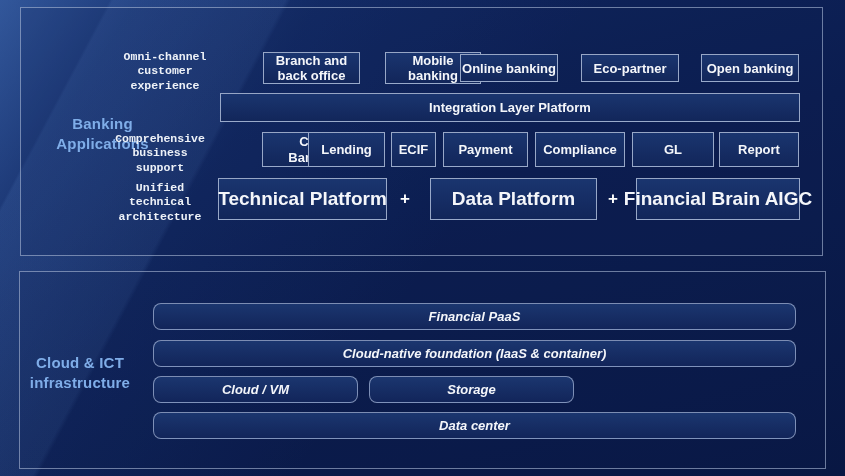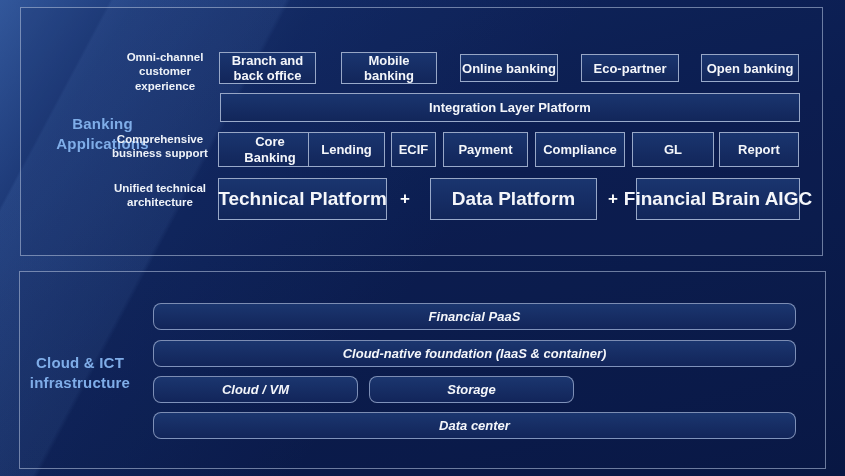--- a/index.html
+++ b/index.html
@@ -19,30 +19,30 @@
     position:absolute;
     border:1px solid rgba(173,189,217,0.60);
     background:rgba(14,32,82,0.18);
   }
   .sec-title {
     position:absolute; color:#7fade8; font-size:15px; font-weight:bold;
     line-height:1.3; text-align:center; white-space:pre-line; letter-spacing:0.2px;
   }
   .row-label {
     position:absolute; color:#eef2f8; font-size:11.5px; font-weight:bold;
-    line-height:1.25; text-align:center; white-space:pre-line;
+    line-height:1.25; text-align:center; white-space:pre-line;font-family:Liberation Mono, monospace;
   }
   .box {
     position:absolute; display:flex; align-items:center; justify-content:center;
     color:#f4f6fa; font-size:13px; font-weight:bold; text-align:center;
     white-space:nowrap; box-sizing:border-box;
     background:linear-gradient(180deg, #1a356f 0%, #12265a 100%);
     border:1px solid rgba(196,209,233,0.75);
   }
-  .box.wrap { white-space:pre-line; line-height:1.18; }
+  .box.wrap { white-space:pre-line; line-height:1.18;margin-left:44px; }
   .box.big { font-size:19px; }
   .rbox {
     border-radius:8px;
     background:linear-gradient(180deg, #1b366f 0%, #12255a 100%);
     border:1px solid rgba(181,197,227,0.65);
     font-style:italic;
   }
   .plus {
     position:absolute; color:#ffffff; font-size:17px; font-weight:bold;
     text-align:center; line-height:20px;

